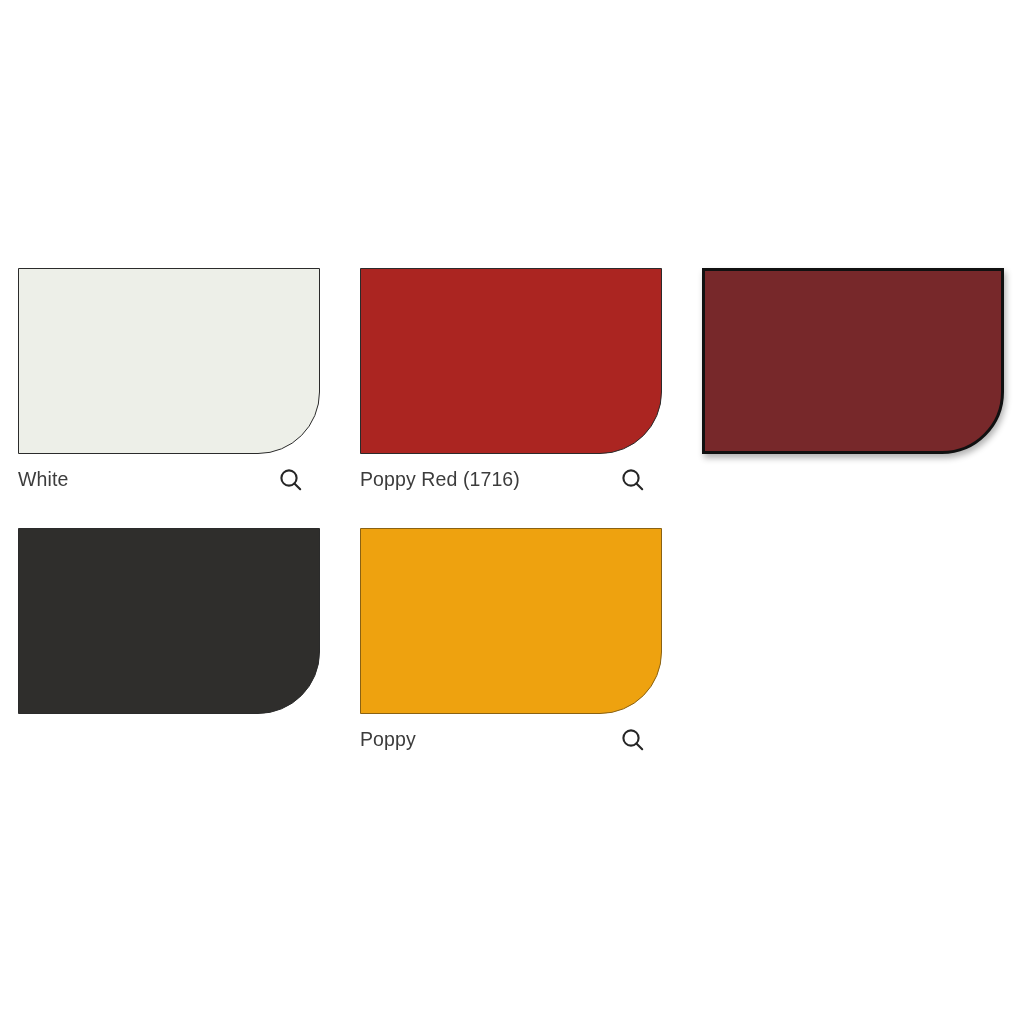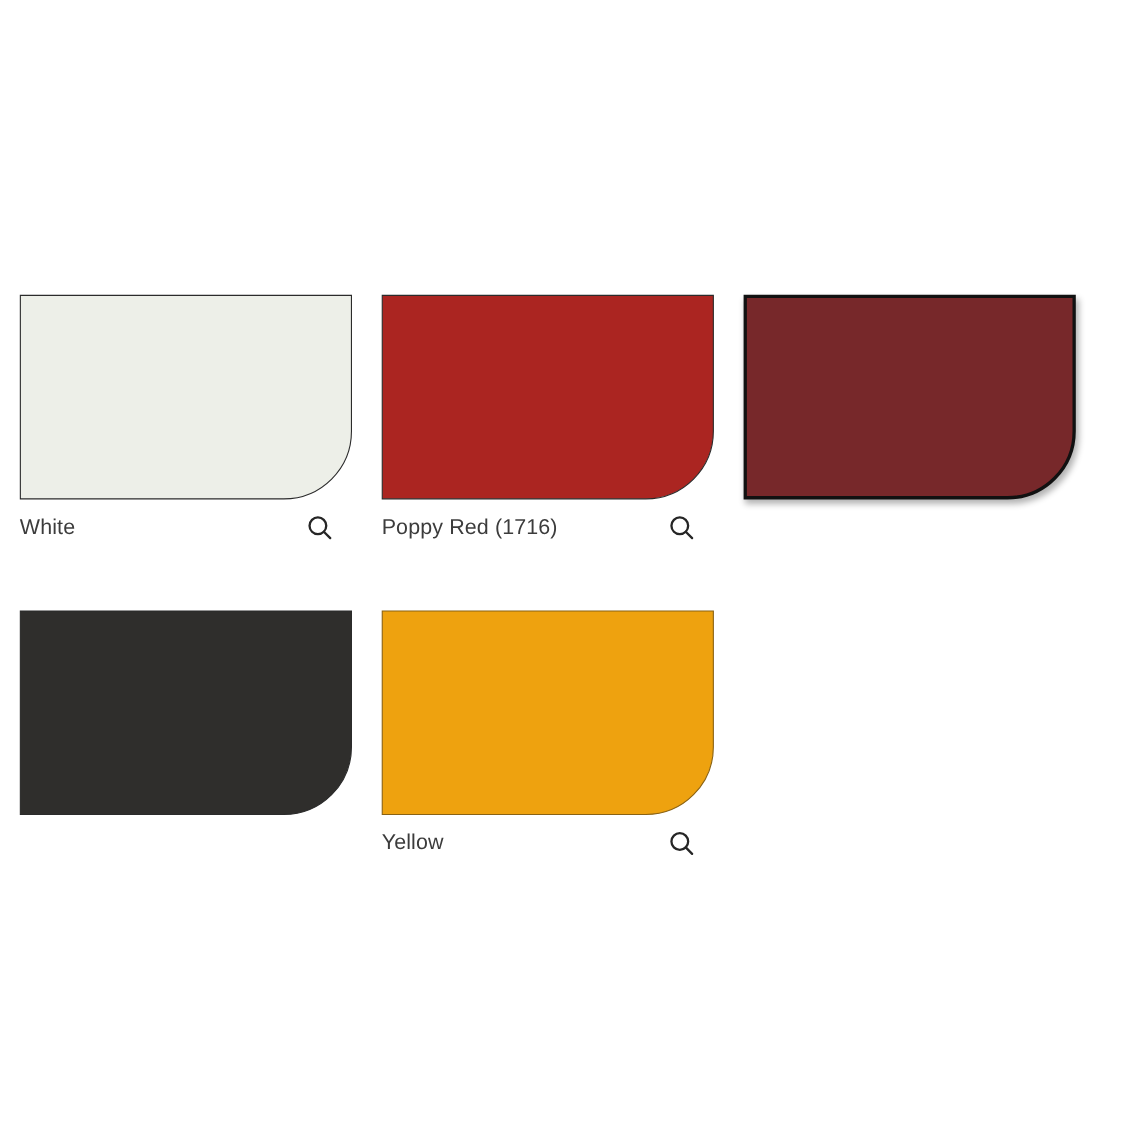--- a/index.html
+++ b/index.html
@@ -25,21 +25,20 @@
 
   .swatch-grid {
     position: absolute;
     left: 18px;
     top: 264px;
     width: 990px;
     display: flex;
     flex-wrap: wrap;
     column-gap: 40px;
     row-gap: 0px;
-    gap: 27px;
   }
 
   .swatch-card {
     width: 302px;
     box-sizing: border-box;
     padding-top: 4px;
     padding-bottom: 0px;
     margin-bottom: 0px;
     cursor: pointer;
     position: relative;
@@ -130,21 +129,21 @@
   </div>
       <div class="swatch-card selected">
     <div class="swatch-chip" style="background: rgb(119, 40, 42); border-color: rgb(17, 17, 17);"></div>
   </div>
       <div class="swatch-card row2">
     <div class="swatch-chip" style="background: rgb(47, 46, 44); border-color: rgb(43, 43, 43);"></div>
   </div>
       <div class="swatch-card row2">
     <div class="swatch-chip" style="background: rgb(238, 162, 15); border-color: rgb(138, 98, 19);"></div>
     <div class="swatch-footer">
-      <span class="swatch-label">Yellow</span>
+      <span class="swatch-label">Poppy</span>
       <span class="zoom-icon" title="Zoom Yellow">
         <svg viewBox="0 0 26 26" aria-hidden="true">
           <circle cx="11" cy="11" r="7.6" fill="none" stroke="#262626" stroke-width="2.1"></circle>
           <line x1="16.4" y1="16.4" x2="22.2" y2="22.2" stroke="#262626" stroke-width="2.1" stroke-linecap="round"></line>
         </svg>
       </span>
     </div>
   </div>
     </div>
 </div>

